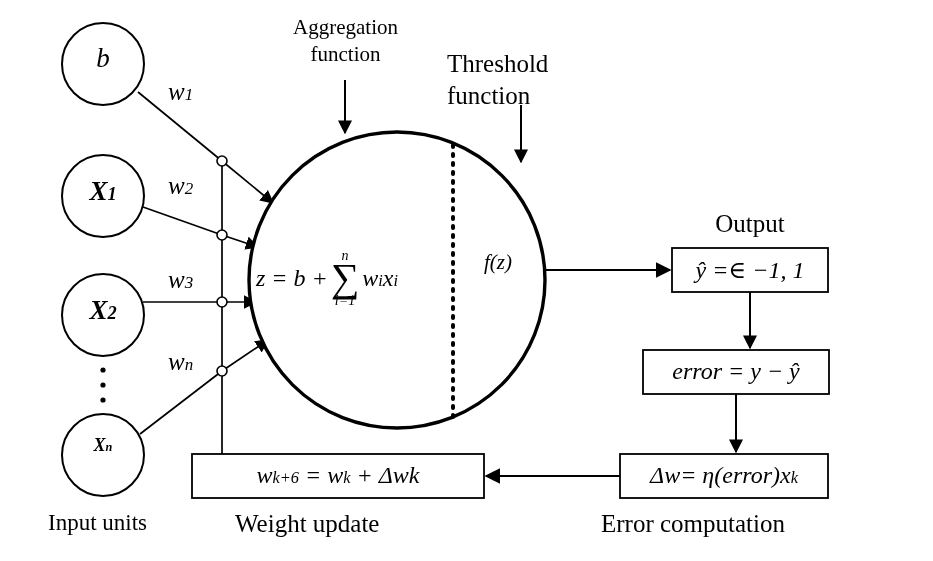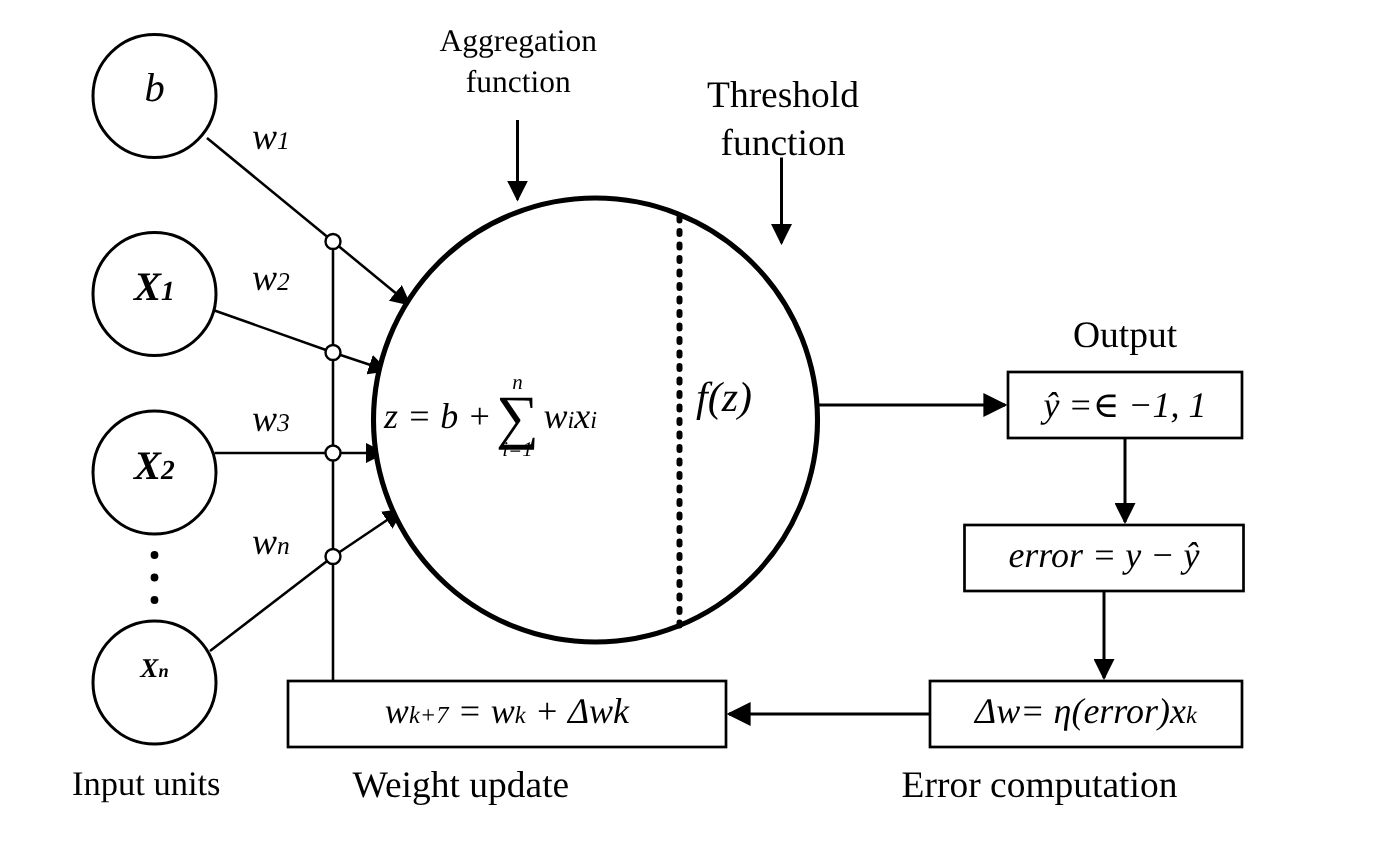--- a/index.html
+++ b/index.html
@@ -147,51 +147,51 @@
 
   <div style="position:absolute;left:168px;top:348px;font-size:25px;" class="node-label">
     <span>w</span><span class="sub">n</span>
   </div>
 
   <div style="position:absolute;left:258px;top:14px;width:175px;text-align:center;font-size:21px;line-height:1.27;" class="caption">
     <div>Aggregation</div>
     <div>function</div>
   </div>
 
-  <div style="position:absolute;left:447px;top:48px;width:150px;text-align:center;font-size:25px;line-height:1.27;" class="caption">
+  <div style="position:absolute;left:447px;top:48px;width:150px;font-size:25px;line-height:1.27;" class="caption">
     <div>Threshold</div>
     <div>function</div>
   </div>
 
   <div style="position:absolute;left:256px;top:249px;font-size:24px;display:flex;align-items:center;white-space:nowrap;" class="mathbox">
     <span>z = b +</span>
     <span style="display:inline-flex;flex-direction:column;align-items:center;margin:0 3px;line-height:1;">
       <span style="font-size:14px;font-style:italic;margin-bottom:-2px;">n</span>
       <span style="font-size:40px;font-style:normal;line-height:0.85;">∑</span>
       <span style="font-size:14px;font-style:italic;margin-top:-1px;">i=1</span>
     </span>
     <span>
       <span>w</span><span class="sub">i</span><span>x</span><span class="sub">i</span>
     </span>
   </div>
 
-  <div style="position:absolute;left:464px;top:250px;font-size:28px;white-space:nowrap;" class="mathbox">f(z)</div>
+  <div style="position:absolute;left:484px;top:250px;font-size:21px;white-space:nowrap;" class="mathbox">f(z)</div>
 
   <div style="position:absolute;left:672px;top:210px;width:156px;text-align:center;font-size:25px;" class="caption">Output</div>
 
   <div style="position:absolute;left:672px;top:256px;width:156px;text-align:center;font-size:24px;white-space:nowrap;" class="mathbox">ŷ =∈ −1, 1</div>
 
   <div style="position:absolute;left:620px;top:462px;width:208px;text-align:center;font-size:24px;white-space:nowrap;" class="mathbox">
     <span>Δw= η(error)x</span><span class="sub">k</span>
   </div>
 
   <div style="position:absolute;left:643px;top:358px;width:186px;text-align:center;font-size:24px;white-space:nowrap;" class="mathbox">error = y − ŷ</div>
 
   <div style="position:absolute;left:192px;top:462px;width:292px;text-align:center;font-size:24px;white-space:nowrap;" class="mathbox">
-    <span>w</span><span class="sub">k+7</span><span> = w</span><span class="sub">k</span><span> + Δwk</span>
+    <span>w</span><span class="sub">k+6</span><span> = w</span><span class="sub">k</span><span> + Δwk</span>
   </div>
 
   <div style="position:absolute;left:48px;top:510px;font-size:23px;" class="caption">Input units</div>
 
   <div style="position:absolute;left:235px;top:510px;font-size:25px;" class="caption">Weight update</div>
 
   <div style="position:absolute;left:601px;top:510px;font-size:25px;" class="caption">Error computation</div>
 
 </div>
 

